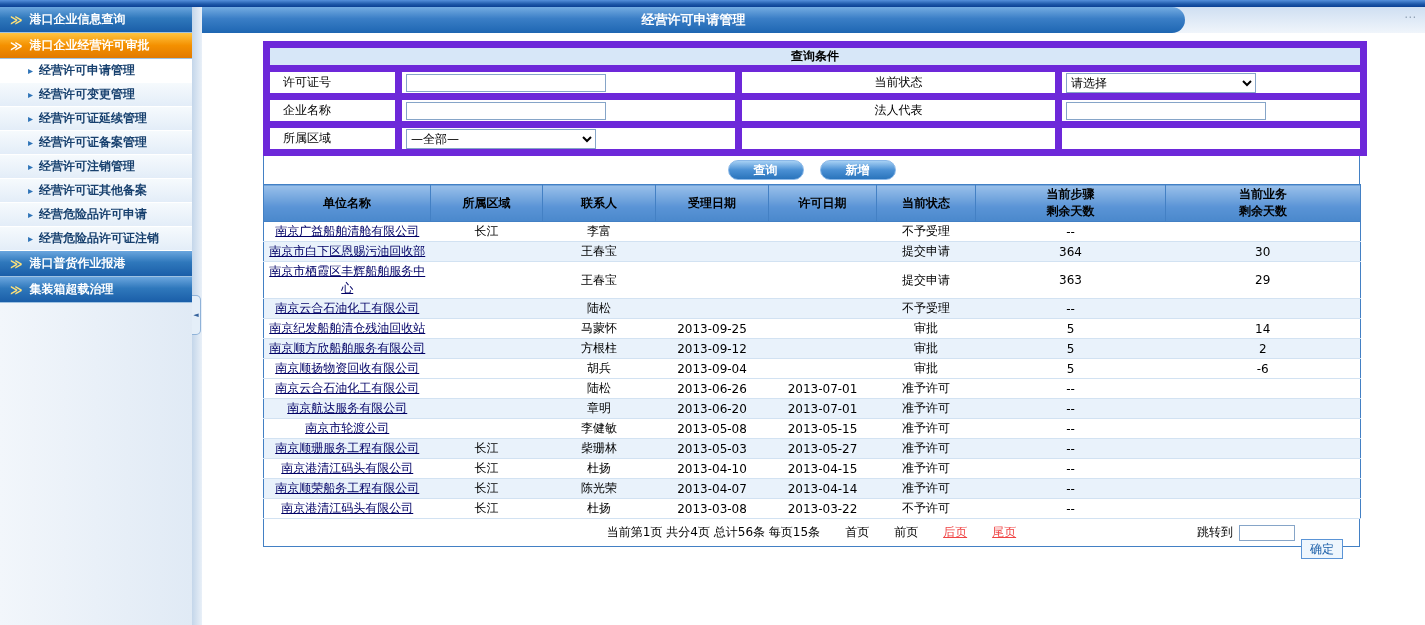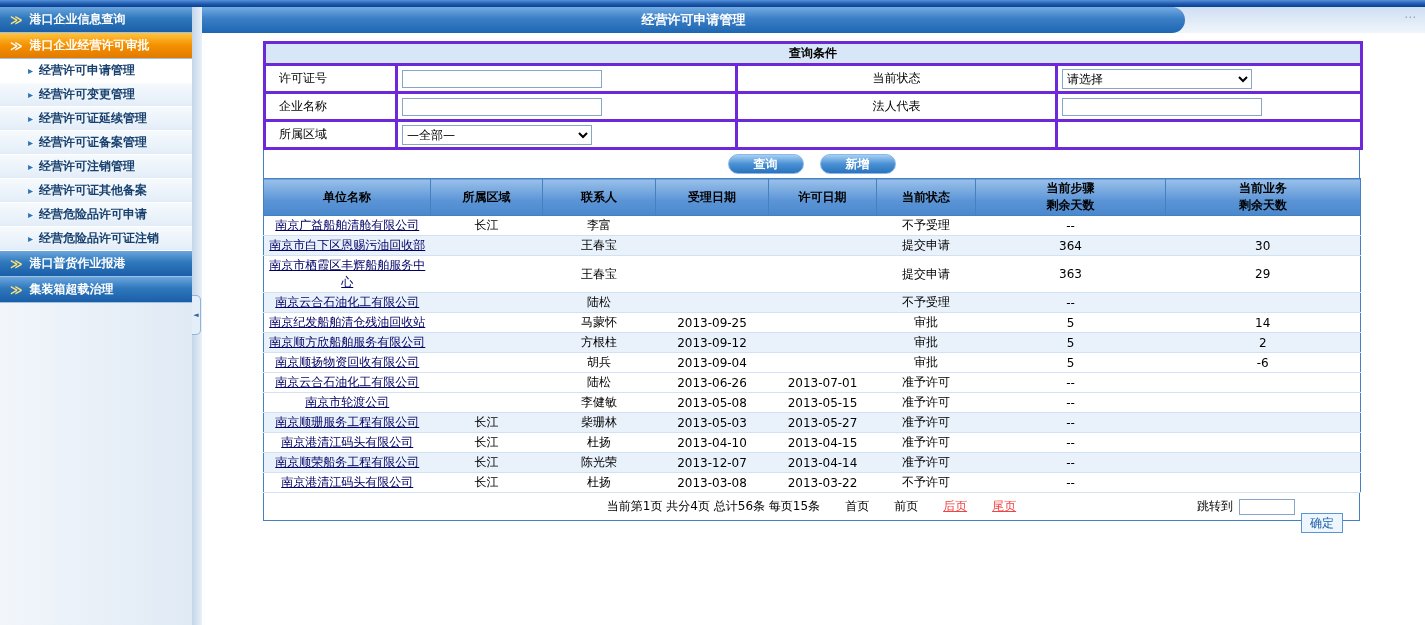--- a/index.html
+++ b/index.html
@@ -32,21 +32,21 @@
   .titlebar-row { height: 26px; flex: none; position: relative; background: linear-gradient(180deg, #cfdff2, #f0f5fb); }
   .titlebar { width: 983px; height: 26px; display: flex; align-items: center; justify-content: center;
     background: linear-gradient(180deg, #74ace2 0%, #3a7ec6 45%, #1e66b2 100%); color: #fff; font-weight: bold; font-size: 13px;
     border-top-right-radius: 13px; border-bottom-right-radius: 13px; }
   .title-dots { position: absolute; right: 8px; top: 3px; color: #93a3b6; font-size: 12px; letter-spacing: 1px; }
   .content-body { flex: 1; padding: 8px 0 0 61px; background: #fff; }
   .panel { width: 1097px; }
 
   
   .query-table { border-collapse: collapse; table-layout: fixed; width: 1097px; }
-  .query-table td { border: 3px solid #6d28d9; height: 28px; background: #fff; font-size: 12px; }
+  .query-table td { border: 7px solid #6d28d9; height: 28px; background: #fff; font-size: 12px; }
   .query-table td.qt-header { background: #d7e7f8; text-align: center; font-weight: bold; height: 22px; }
   .lbl { padding-left: 13px; }
   .lbl-c { text-align: center; }
   .fld { padding-left: 4px; }
   .txt { width: 200px; height: 18px; border: 1px solid #86a5c8; font-size: 12px; padding: 0 2px; font-family: inherit; }
   .sel { width: 190px; height: 20px; border: 1px solid #86a5c8; font-size: 12px; background: #fff; font-family: inherit; }
 
   
   .btn-row { border-left: 1px solid #4380c4; border-right: 1px solid #4380c4; height: 28px;
     display: flex; align-items: center; justify-content: center; gap: 16px; background: #fff; }
@@ -290,20 +290,30 @@
               <tr class="">
                 <td><a class="co-link">南京云合石油化工有限公司</a></td>
                 <td></td>
                 <td>陆松</td>
                 <td>2013-06-26</td>
                 <td>2013-07-01</td>
                 <td>准予许可</td>
                 <td>--</td>
                 <td></td>
               </tr>
+              <tr class="alt">
+                <td><a class="co-link">南京航达服务有限公司</a></td>
+                <td></td>
+                <td>章明</td>
+                <td>2013-06-20</td>
+                <td>2013-07-01</td>
+                <td>准予许可</td>
+                <td>--</td>
+                <td></td>
+              </tr>
               <tr class="">
                 <td><a class="co-link">南京市轮渡公司</a></td>
                 <td></td>
                 <td>李健敏</td>
                 <td>2013-05-08</td>
                 <td>2013-05-15</td>
                 <td>准予许可</td>
                 <td>--</td>
                 <td></td>
               </tr>
@@ -324,21 +334,21 @@
                 <td>2013-04-10</td>
                 <td>2013-04-15</td>
                 <td>准予许可</td>
                 <td>--</td>
                 <td></td>
               </tr>
               <tr class="alt">
                 <td><a class="co-link">南京顺荣船务工程有限公司</a></td>
                 <td>长江</td>
                 <td>陈光荣</td>
-                <td>2013-12-07</td>
+                <td>2013-04-07</td>
                 <td>2013-04-14</td>
                 <td>准予许可</td>
                 <td>--</td>
                 <td></td>
               </tr>
               <tr class="">
                 <td><a class="co-link">南京港清江码头有限公司</a></td>
                 <td>长江</td>
                 <td>杜扬</td>
                 <td>2013-03-08</td>

